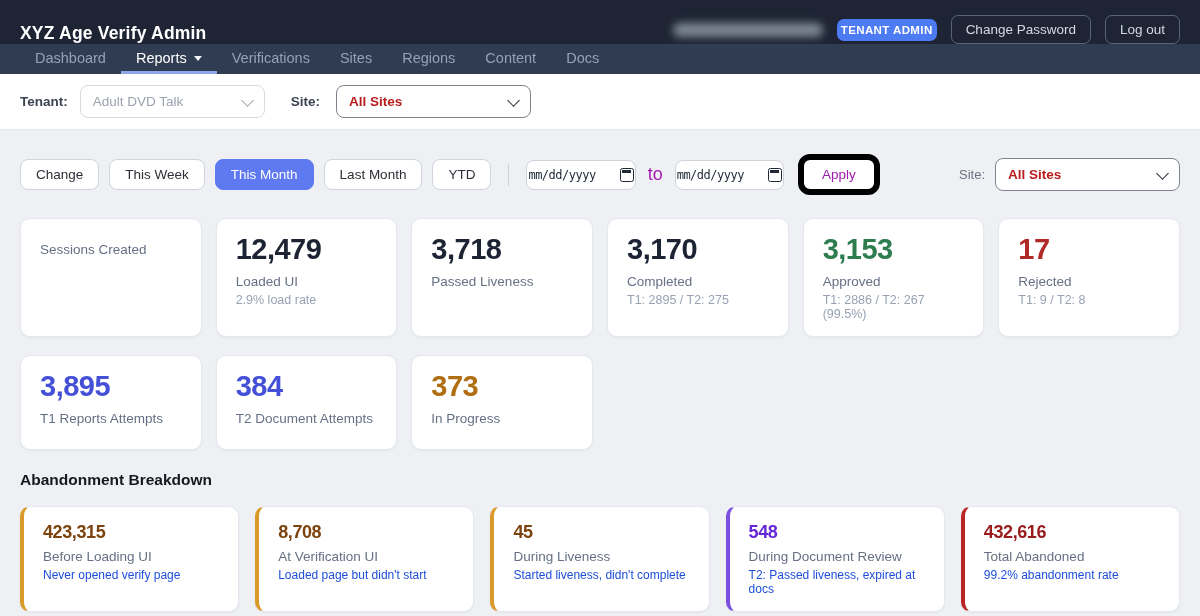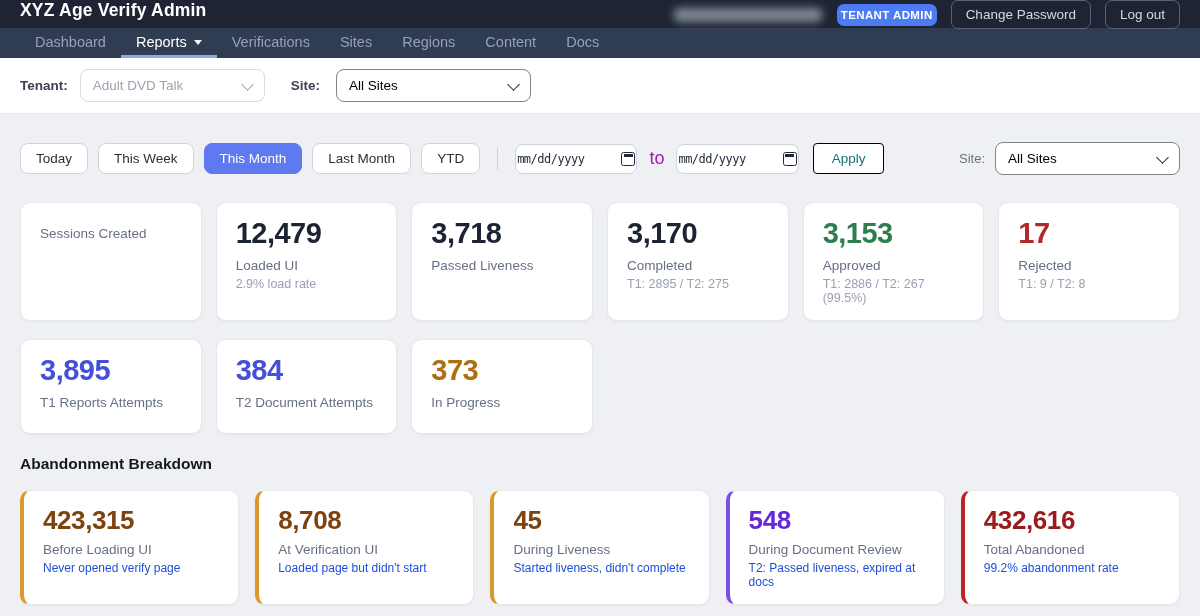--- a/index.html
+++ b/index.html
@@ -1,74 +1,74 @@
 <!DOCTYPE html>
 <html><head>
 <meta charset="utf-8">
 <style>
   html,body{margin:0;padding:0;}
   body{font-family:"Liberation Sans","DejaVu Sans",sans-serif;}
   .app{width:1200px;height:616px;background:#eef0f4;overflow:hidden;box-sizing:border-box;}
 
   
-  .header{height:28px;background:#1e2433;display:flex;align-items:flex-start;padding:0 20px;box-sizing:border-box;}
+  .header{height:44px;background:#1e2433;display:flex;align-items:flex-end;padding:0 20px;box-sizing:border-box;}
   .header-title{color:#fff;font-size:17.5px;font-weight:700;letter-spacing:.2px;}
   .header-right{margin-left:auto;display:flex;align-items:center;gap:14px;}
   .blur-email{width:150px;height:14px;border-radius:8px;background:#8f99a6;filter:blur(4px);opacity:.85;}
   .badge{background:#4d7bf3;color:#fff;font-size:11.5px;font-weight:700;letter-spacing:.4px;padding:5px 4px;border-radius:7px;}
   .hdr-btn{background:transparent;border:1px solid #59637a;color:#d3d9e3;border-radius:7px;padding:6px 14px;font-size:13.5px;font-family:inherit;cursor:pointer;}
 
   
   .nav{height:30px;background:#303c52;display:flex;align-items:stretch;padding:0 20px;box-sizing:border-box;}
   .nav-item{display:flex;align-items:center;padding:0 15px;color:#96a1b5;font-size:14.5px;cursor:pointer;border-bottom:3px solid transparent;box-sizing:border-box;gap:7px;}
   .nav-item.active{color:#ffffff;border-bottom-color:#8fa7e6;}
   .caret{width:0;height:0;border-left:4px solid transparent;border-right:4px solid transparent;border-top:5px solid currentColor;opacity:.95;margin-top:2px;}
 
   
   .tenant-bar{height:56px;background:#ffffff;border-bottom:1px solid #e7e9ee;display:flex;align-items:center;gap:12px;padding:0 20px;box-sizing:border-box;}
   .tenant-bar .bar-label{font-size:13.5px;font-weight:700;color:#3c4452;}
   .select{display:flex;align-items:center;justify-content:space-between;background:#fff;border-radius:8px;padding:8px 12px;font-size:13.5px;cursor:pointer;box-sizing:border-box;}
   .select .chev{width:8px;height:8px;border-right:1.8px solid #1f2430;border-bottom:1.8px solid #1f2430;transform:rotate(45deg);margin-top:-3px;flex:none;margin-left:10px;}
   .select.muted{border:1px solid #d6dae1;color:#9ca3af;width:185px;}
   .select.muted .chev{border-color:#9ca3af;}
-  .select.dark{border:1px solid #7e848d;color:#000000;font-weight:400;}
+  .select.dark{border:1px solid #7e848d;color:#b91c1c;font-weight:700;}
   .sel-tenant{width:185px;}
   .sel-site-top{width:195px;margin-left:4px;}
   .sel-site-right{width:185px;}
 
   
   .content{padding:22px 20px 0;box-sizing:border-box;}
   .toolbar{display:flex;align-items:center;gap:10px;}
   .range-btn{background:#fff;border:1px solid #cfd4dc;color:#2b2f36;border-radius:8px;padding:7px 15px;font-size:13.5px;font-family:inherit;cursor:pointer;}
   .range-btn.active{background:#5f7af0;border-color:#5f7af0;color:#fff;}
   .vr{width:1px;height:22px;background:#cbd1d9;margin:0 7px;flex:none;}
-  .date-field{display:flex;align-items:center;gap:37px;background:#fff;border:1px solid #cfd4dc;border-radius:8px;padding:7px 1px;cursor:pointer;}
+  .date-field{display:flex;align-items:center;gap:24px;background:#fff;border:1px solid #cfd4dc;border-radius:8px;padding:7px 1px;cursor:pointer;}
   .date-text{font-family:"DejaVu Sans Mono",monospace;font-size:12px;color:#1f2937;letter-spacing:-0.5px;}
   .cal-icon{width:12px;height:12px;border:1.6px solid #1f2937;border-radius:2.5px;position:relative;flex:none;}
   .cal-icon::before{content:"";position:absolute;left:1.5px;right:1.5px;top:1.5px;height:2.6px;background:#1f2937;}
   .to-label{color:#a21caf;font-size:18px;margin:12px 2px;}
-  .apply-btn{background:#fff;border:1px solid #000000;color:#0f766e;border-radius:4px;padding:7px 18px;font-size:13.5px;font-family:inherit;cursor:pointer;margin-left:4px;}
+  .apply-btn{background:#fff;border:6px solid #000000;color:#a21caf;border-radius:12px;padding:7px 18px;font-size:13.5px;font-family:inherit;cursor:pointer;margin-left:4px;}
   .toolbar-right{margin-left:auto;display:flex;align-items:center;gap:10px;}
   .toolbar-right .bar-label{font-size:13px;color:#6b7280;}
 
   
   .stats-grid{display:grid;grid-template-columns:repeat(6,1fr);gap:14px;margin-top:21px;}
   .stats-grid.second{margin-top:18px;}
   .card{background:#fff;border:1px solid #e5e8ee;border-radius:10px;padding:15px 19px;box-sizing:border-box;box-shadow:0 1px 2px rgba(16,24,40,.05);}
   .card.h1{min-height:110px;}
   .card.h2{min-height:95px;}
   .card-value{font-size:29px;font-weight:700;letter-spacing:-0.5px;color:#1c2333;line-height:1.1;}
   .card-label{font-size:13.5px;color:#667085;margin-top:8px;}
   .card-sub{font-size:12.5px;color:#98a2b3;margin-top:4px;}
 
   
   .section-title{font-size:15.5px;font-weight:700;color:#16191f;margin-top:21px;}
   .aband-grid{display:grid;grid-template-columns:repeat(5,1fr);gap:16px;margin-top:17px;}
   .aband-card{background:#fff;border:1px solid #e5e8ee;border-left:4px solid #d99a2b;border-radius:10px;padding:15px 19px;box-sizing:border-box;min-height:97px;box-shadow:0 1px 2px rgba(16,24,40,.05);}
-  .aband-value{font-size:26px;font-weight:700;letter-spacing:-0.4px;line-height:1.15;}
+  .aband-value{font-size:18px;font-weight:700;letter-spacing:-0.4px;line-height:1.15;}
   .aband-label{font-size:13.5px;color:#667085;margin-top:6px;}
   .aband-sub{font-size:12px;color:#1d4ed8;margin-top:4px;}
 </style>
 </head>
 <body>
 
 <div class="app">
 
   <div class="header">
     <div class="header-title">XYZ Age Verify Admin</div>
@@ -115,21 +115,21 @@
     <div class="select dark sel-site-top">
       <span>All Sites</span>
       <span class="chev"></span>
     </div>
   </div>
 
   <div class="content">
 
     <div class="toolbar">
       <div style="display:flex;gap:10px;">
-          <button class="range-btn">Today</button>
+          <button class="range-btn">Change</button>
           <button class="range-btn">This Week</button>
           <button class="range-btn active">This Month</button>
           <button class="range-btn">Last Month</button>
           <button class="range-btn">YTD</button>
         </div>
       <div class="vr"></div>
       <div class="date-field">
         <span class="date-text">mm/dd/yyyy</span>
         <span class="cal-icon"></span>
       </div>

